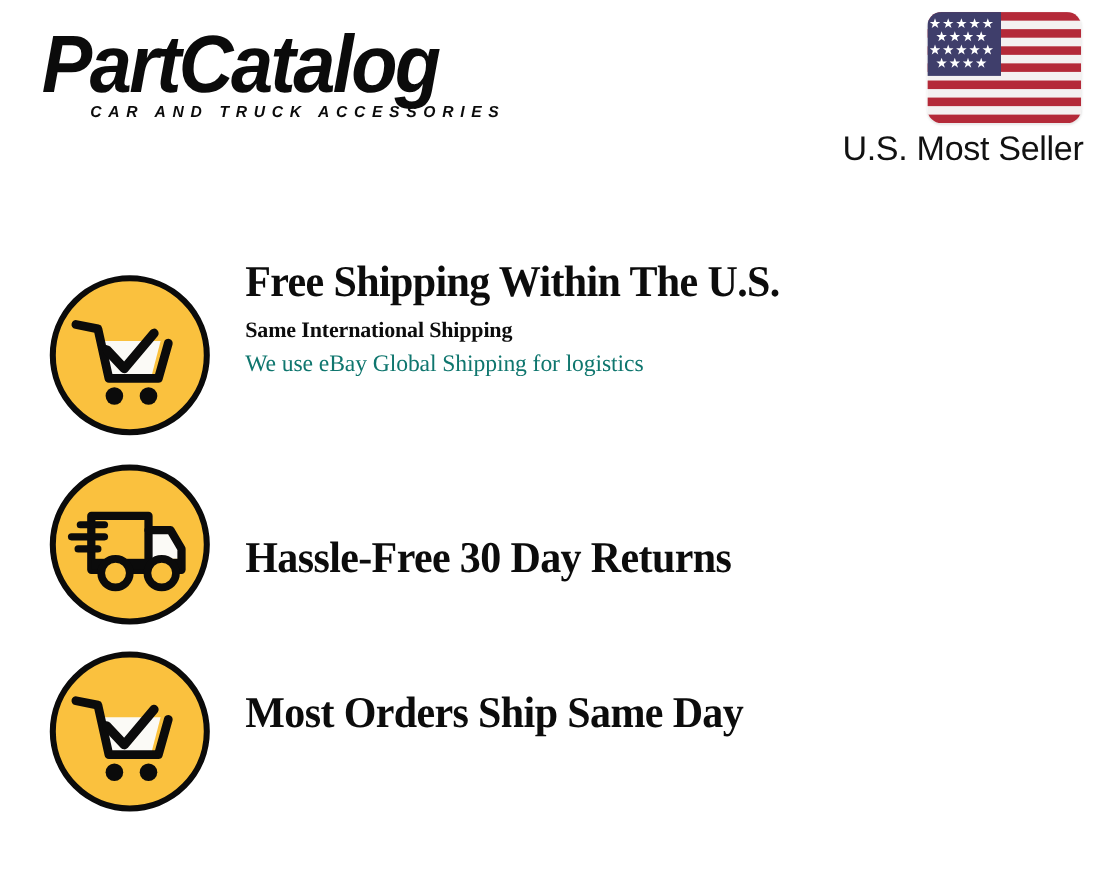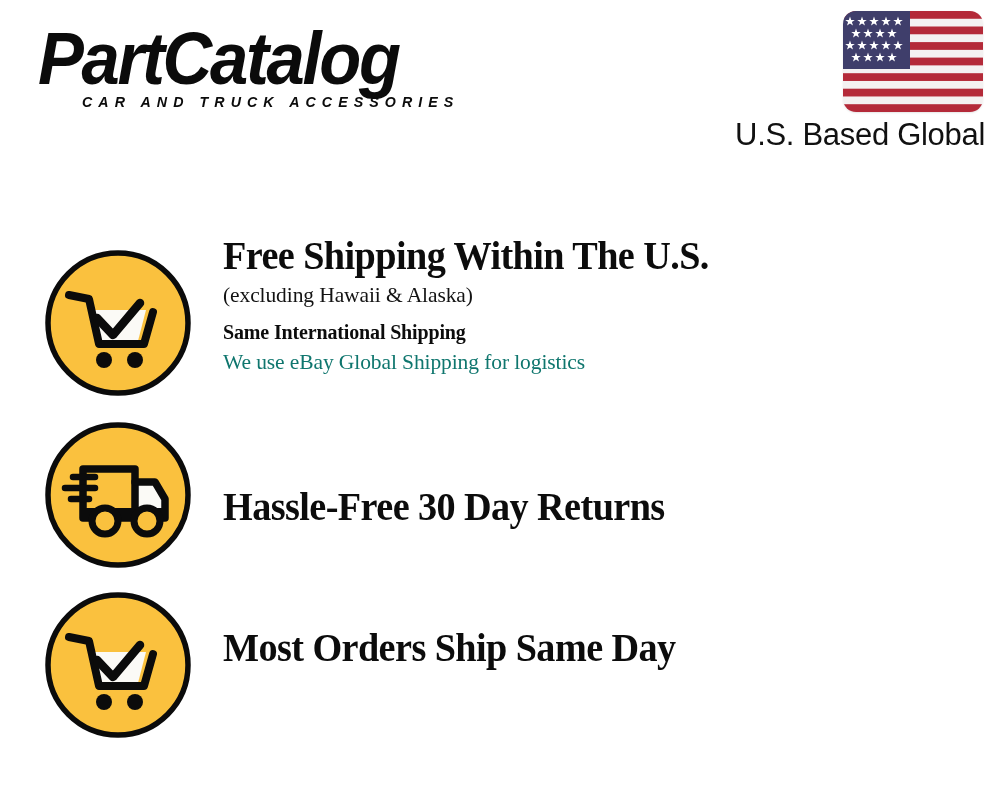--- a/index.html
+++ b/index.html
@@ -192,36 +192,35 @@
       <g>
         <polygon points="13,41.5 14.2,44.9 17.8,44.9 14.9,47.1 16,50.5 13,48.4 10,50.5 11.1,47.1 8.2,44.9 11.8,44.9"></polygon>
         <polygon points="25,41.5 26.2,44.9 29.8,44.9 26.9,47.1 28,50.5 25,48.4 22,50.5 23.1,47.1 20.2,44.9 23.8,44.9"></polygon>
         <polygon points="37,41.5 38.2,44.9 41.8,44.9 38.9,47.1 40,50.5 37,48.4 34,50.5 35.1,47.1 32.2,44.9 35.8,44.9"></polygon>
         <polygon points="49,41.5 50.2,44.9 53.8,44.9 50.9,47.1 52,50.5 49,48.4 46,50.5 47.1,47.1 44.2,44.9 47.8,44.9"></polygon>
       </g>
     </g>
   </svg>
 </div>
 
-<div id="us-based-seller-label">U.S. Based Global</div>
+<div id="us-based-seller-label">U.S. Most Seller</div>
 
 <div class="feature-row" id="feature-row-0">
   <div class="feature-icon-badge">
     <svg viewBox="0 0 150 150" xmlns="http://www.w3.org/2000/svg" aria-hidden="true">
       <circle cx="75" cy="75" r="70" fill="#FAC13E" stroke="#0B0B0B" stroke-width="5.5"></circle>
       <polygon points="47,62 103,62 95,93 55,93" fill="#FBFAF6"></polygon>
       <path d="M26,47 L46,51 L56,96 L101,96 L110,64" fill="none" stroke="#0B0B0B" stroke-width="8" stroke-linecap="round" stroke-linejoin="round"></path>
       <path d="M54,70 L70,87 L97,55" fill="none" stroke="#0B0B0B" stroke-width="8.5" stroke-linecap="round" stroke-linejoin="round"></path>
       <circle cx="61" cy="112" r="8" fill="#0B0B0B"></circle>
       <circle cx="92" cy="112" r="8" fill="#0B0B0B"></circle>
     </svg>
   </div>
   <div class="feature-text">
     <div class="feature-title">Free Shipping Within The U.S.</div>
-    <div class="feature-subtitle">(excluding Hawaii &amp; Alaska)</div>
     <div class="feature-extra-title">Same International Shipping</div>
     <div class="feature-extra-sub">We use eBay Global Shipping for logistics</div>
   </div>
 </div>
 
 <div class="feature-row" id="feature-row-1">
   <div class="feature-icon-badge">
     <svg viewBox="0 0 150 150" xmlns="http://www.w3.org/2000/svg" aria-hidden="true">
       <circle cx="75" cy="75" r="70" fill="#FAC13E" stroke="#0B0B0B" stroke-width="5.5"></circle>
       <polygon points="95,62 113,62 122,78 122,88 95,88" fill="#FBFAF6"></polygon>

